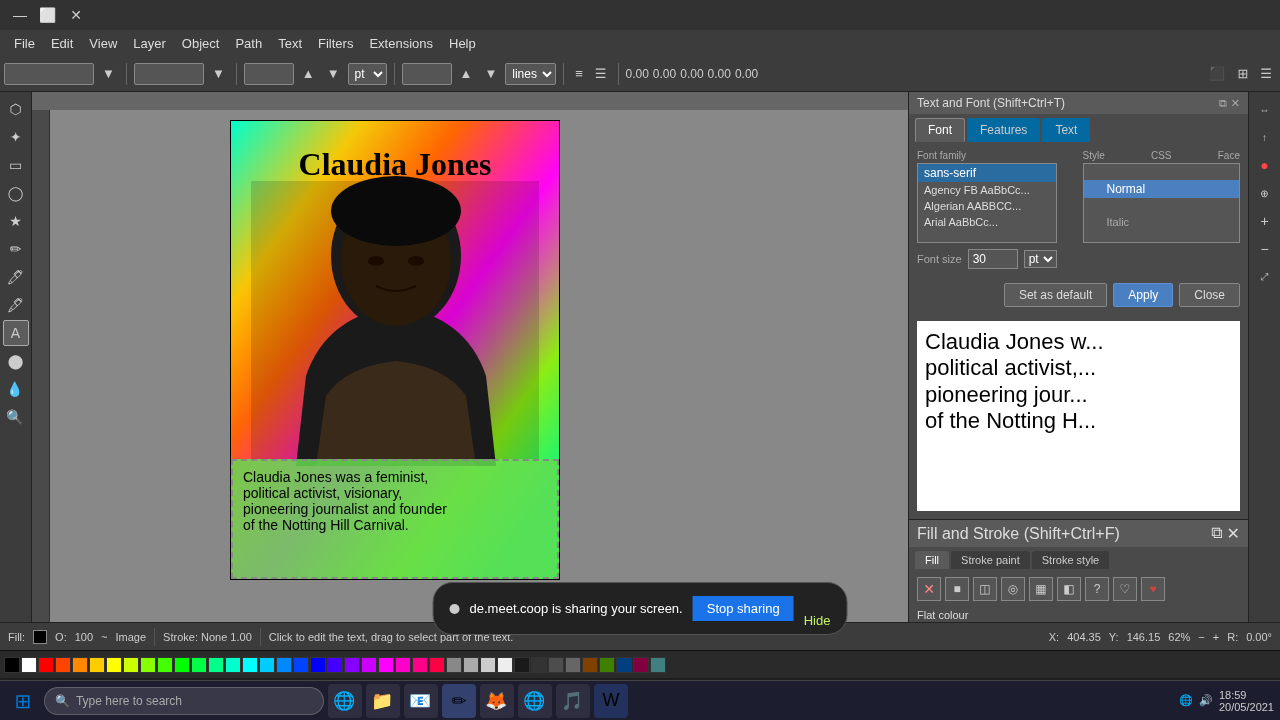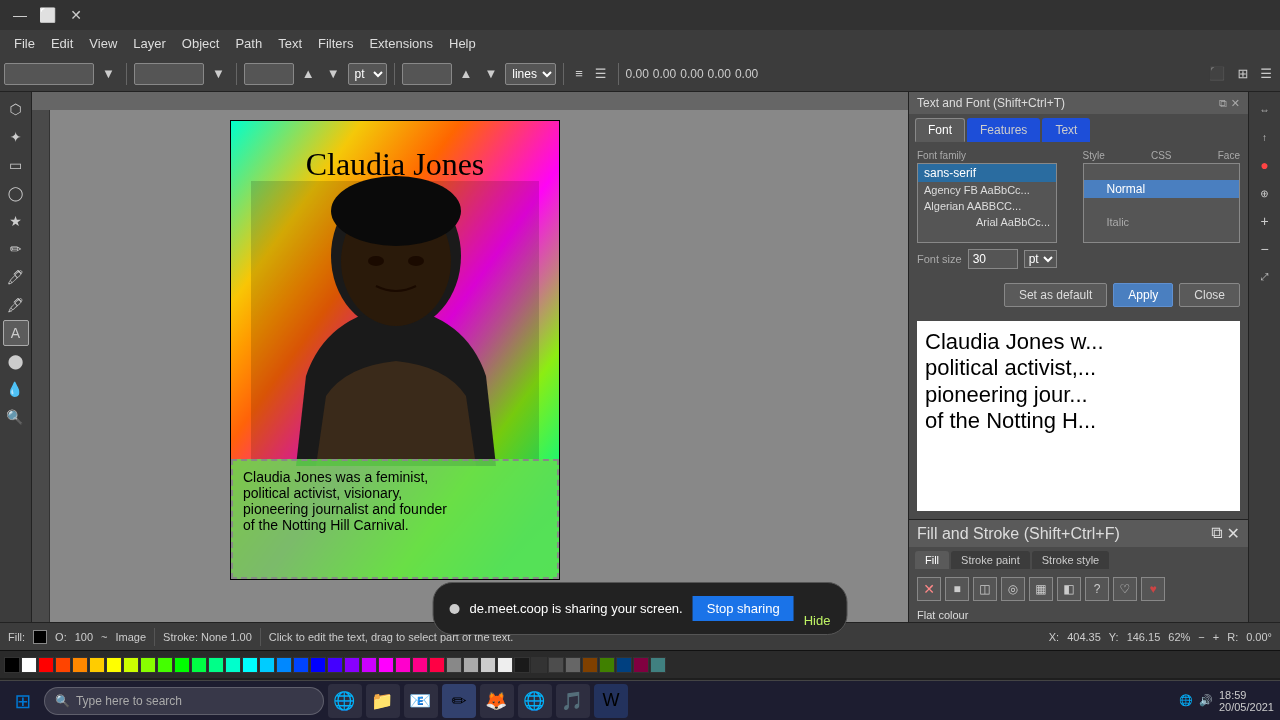--- a/index.html
+++ b/index.html
@@ -126,21 +126,21 @@
       border: 1px solid #000;
       overflow: hidden;
     }
     #artwork-bg {
       position: absolute; inset: 0;
       background: linear-gradient(135deg, #00ffcc 0%, #ff6600 30%, #ff00ff 60%, #00ff00 100%);
     }
     #artwork-title {
       position: absolute; top: 25px; left: 0; right: 0;
       text-align: center;
-      font-family: serif; font-size: 32px; font-weight: normal;
+      font-family: serif; font-size: 32px; font-weight: bold;
       color: #000;
       z-index: 2;
     }
     
     #portrait-svg {
       width: 100%; height: 100%;
     }
     #artwork-text-box {
       position: absolute; bottom: 0; left: 0; right: 0;
       height: 120px;
@@ -180,21 +180,21 @@
     #panel-tabs {
       display: flex;
       background: #4a4a4a;
       padding: 4px 6px 0;
       gap: 2px;
     }
     .panel-tab {
       padding: 4px 12px;
       font-size: 12px; color: #ccc;
       cursor: pointer; border-radius: 3px 3px 0 0;
-      background: #1d4ed8;
+      background: #0369a1;
       border: 1px solid transparent;
     }
     .panel-tab.active {
       background: #5a5a5a;
       color: #fff;
       border-color: #888 #888 #5a5a5a;
     }
 
     #font-panel-content {
       padding: 8px;
@@ -609,21 +609,21 @@
       </div>
 
       <div id="font-panel-content">
         <div class="font-row">
           <div class="font-col">
             <div class="font-col-label">Font family</div>
             <div id="font-family-list">
               <div class="font-list-item selected">sans-serif</div>
               <div class="font-list-item" style="font-size:11px;">Agency FB  AaBbCc...</div>
               <div class="font-list-item" style="font-size:11px;">Algerian  AABBCC...</div>
-              <div class="font-list-item" style="font-size:11px;text-align:right;">Arial  AaBbCc...</div>
+              <div class="font-list-item" style="font-size:11px;">Arial  AaBbCc...</div>
             </div>
           </div>
           <div id="style-col">
             <div id="style-header">
               <span>Style</span>
               <span>CSS</span>
               <span>Face</span>
             </div>
             <div id="style-list">
               <div class="style-item highlighted">Normal</div>

